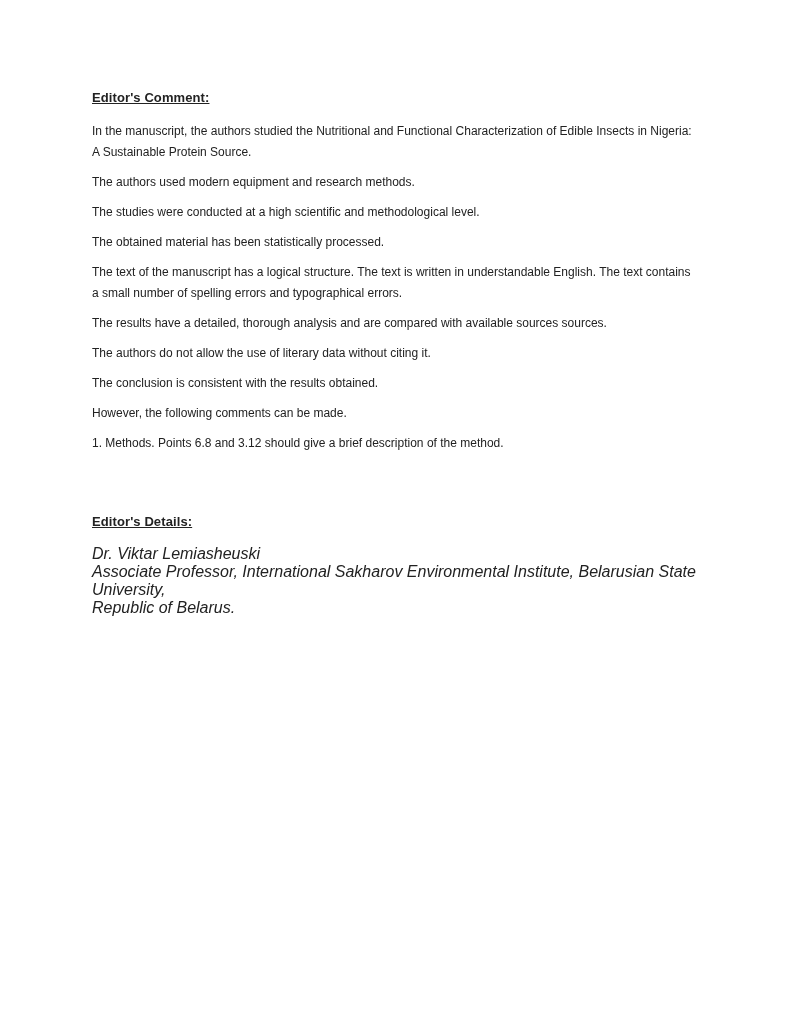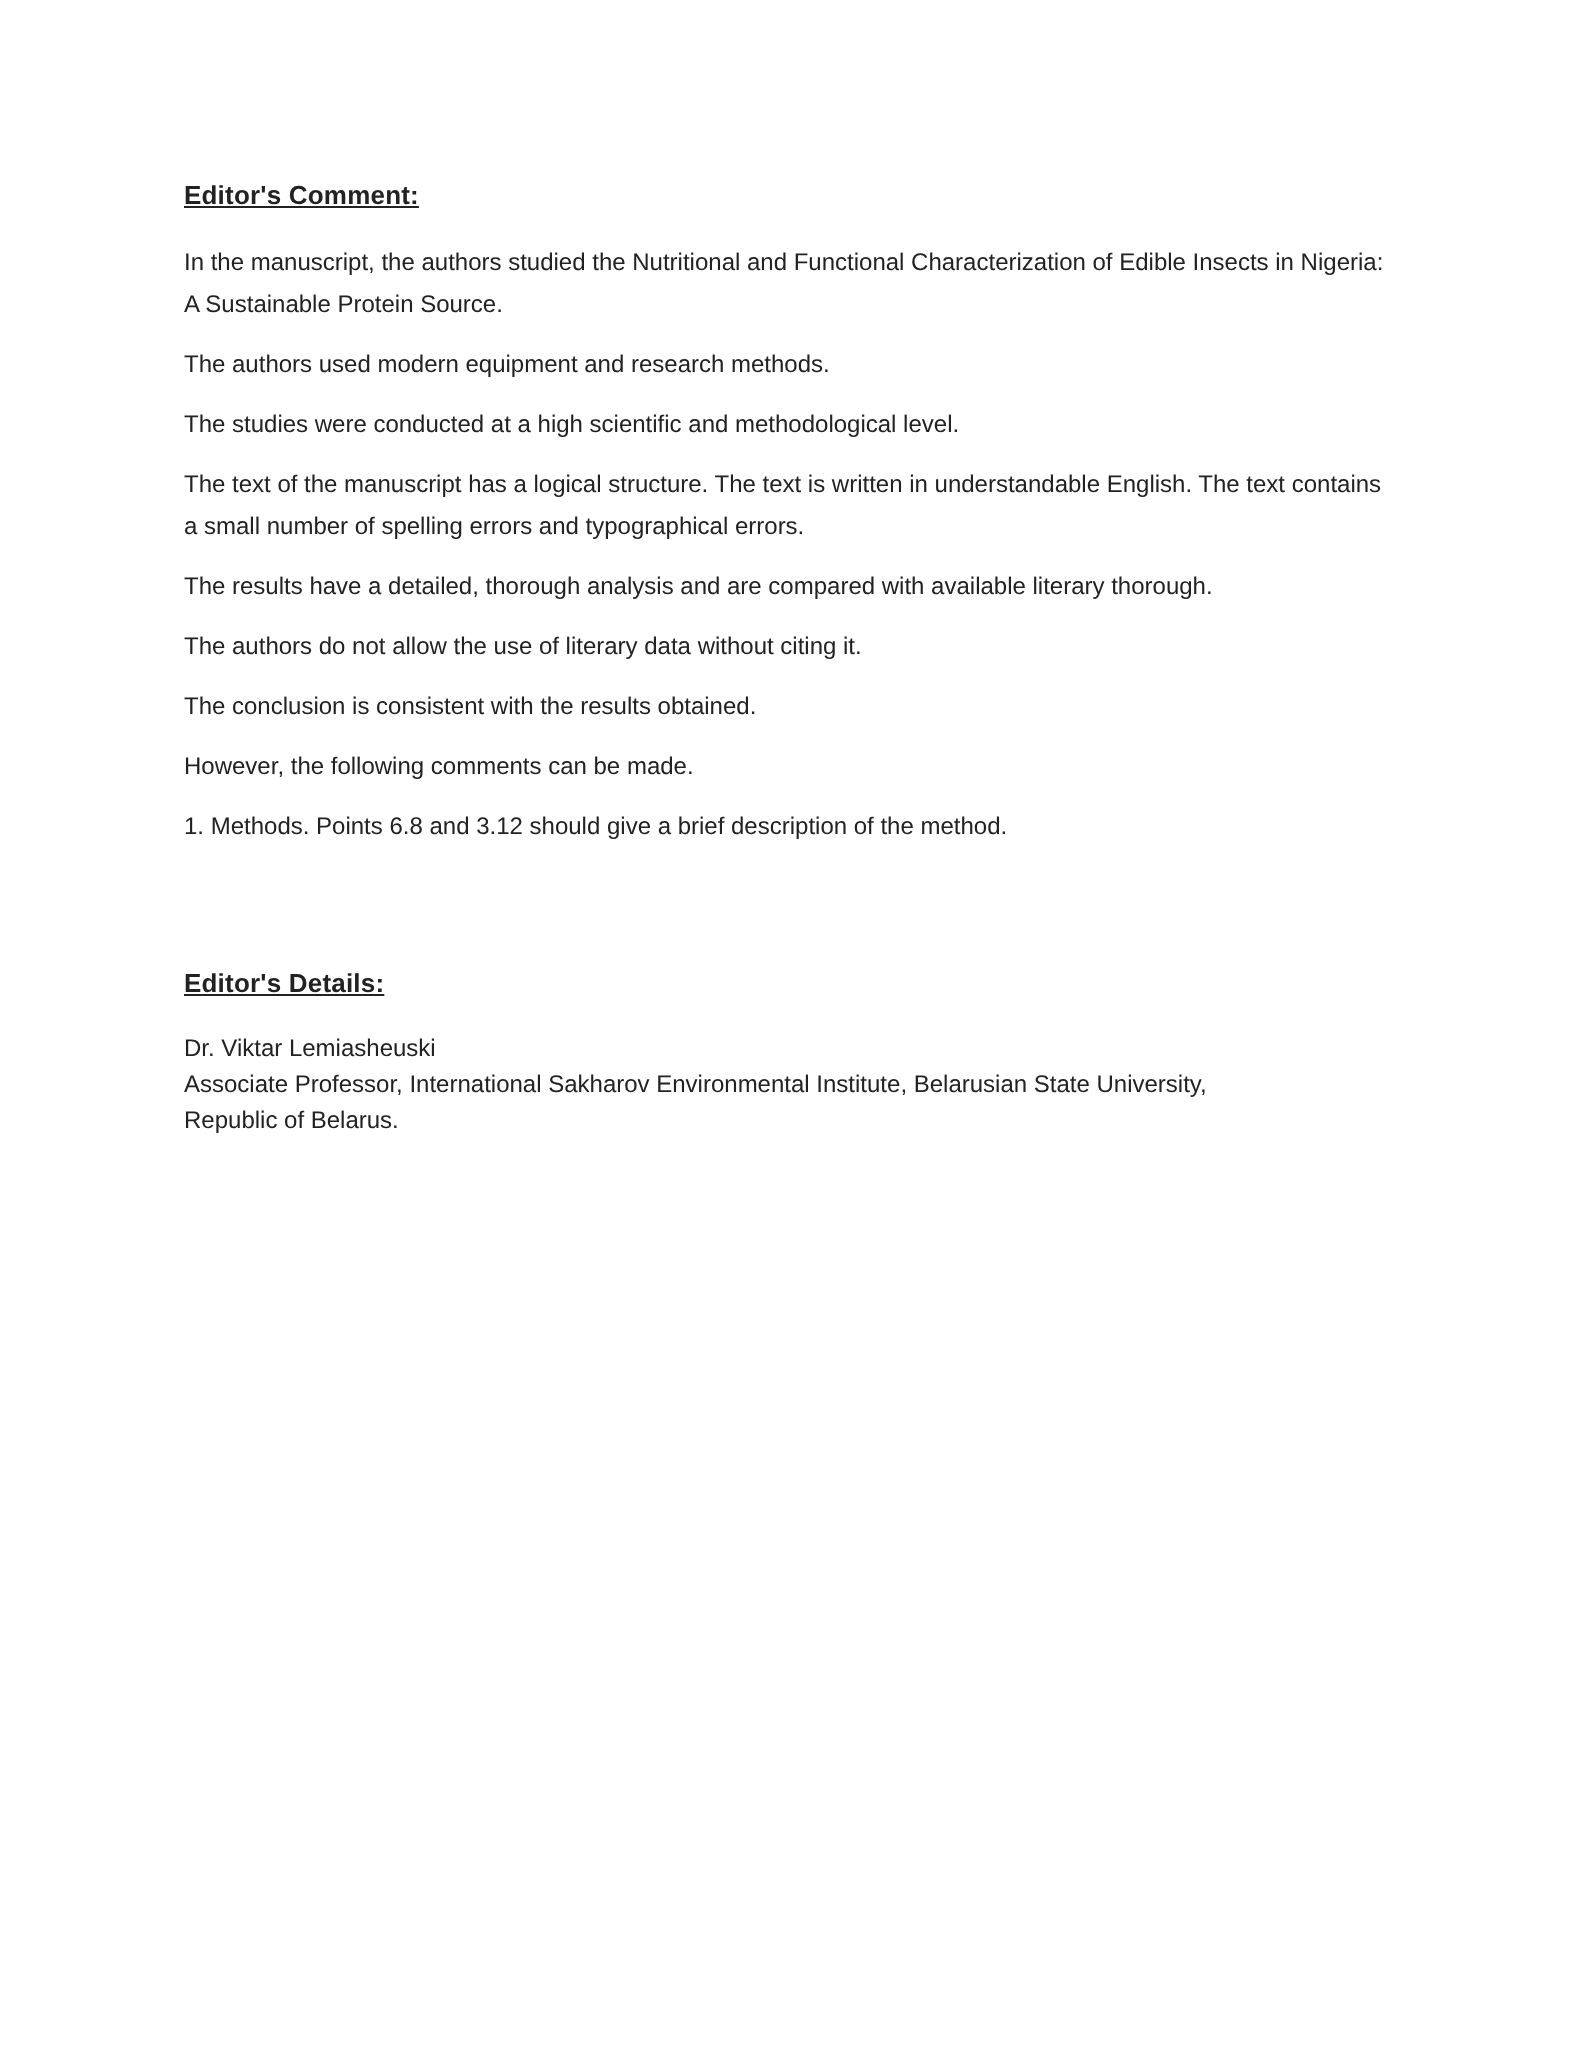--- a/index.html
+++ b/index.html
@@ -34,38 +34,40 @@
   }
   .para {
     font-size: 12px;
     line-height: 21px;
     margin: 0 0 9px 0;
   }
   .details-block {
     margin-top: 12px;
   }
   .detail-line {
-    font-size: 12px;
+    font-size: 16px;
     line-height: 18px;
     margin: 0;
+    font-style: italic;
   }
 </style>
 </head>
 <body>
 
 <div class="page">
   <div class="content">
 
     <h1 class="heading">Editor's Comment:</h1>
 
     <p class="para">In the manuscript, the authors studied the Nutritional and Functional Characterization of Edible Insects in Nigeria: A Sustainable Protein Source.</p>
     <p class="para">The authors used modern equipment and research methods.</p>
     <p class="para">The studies were conducted at a high scientific and methodological level.</p>
+    <p class="para">The obtained material has been statistically processed.</p>
     <p class="para">The text of the manuscript has a logical structure. The text is written in understandable English. The text contains a small number of spelling errors and typographical errors.</p>
-    <p class="para">The results have a detailed, thorough analysis and are compared with available literary thorough.</p>
+    <p class="para">The results have a detailed, thorough analysis and are compared with available sources sources.</p>
     <p class="para">The authors do not allow the use of literary data without citing it.</p>
     <p class="para">The conclusion is consistent with the results obtained.</p>
     <p class="para">However, the following comments can be made.</p>
     <p class="para">1. Methods. Points 6.8 and 3.12 should give a brief description of the method.</p>
 
     <h1 class="heading details">Editor's Details:</h1>
 
     <div class="details-block">
       <p class="detail-line">Dr. Viktar Lemiasheuski</p>
       <p class="detail-line">Associate Professor, International Sakharov Environmental Institute, Belarusian State University,</p>

